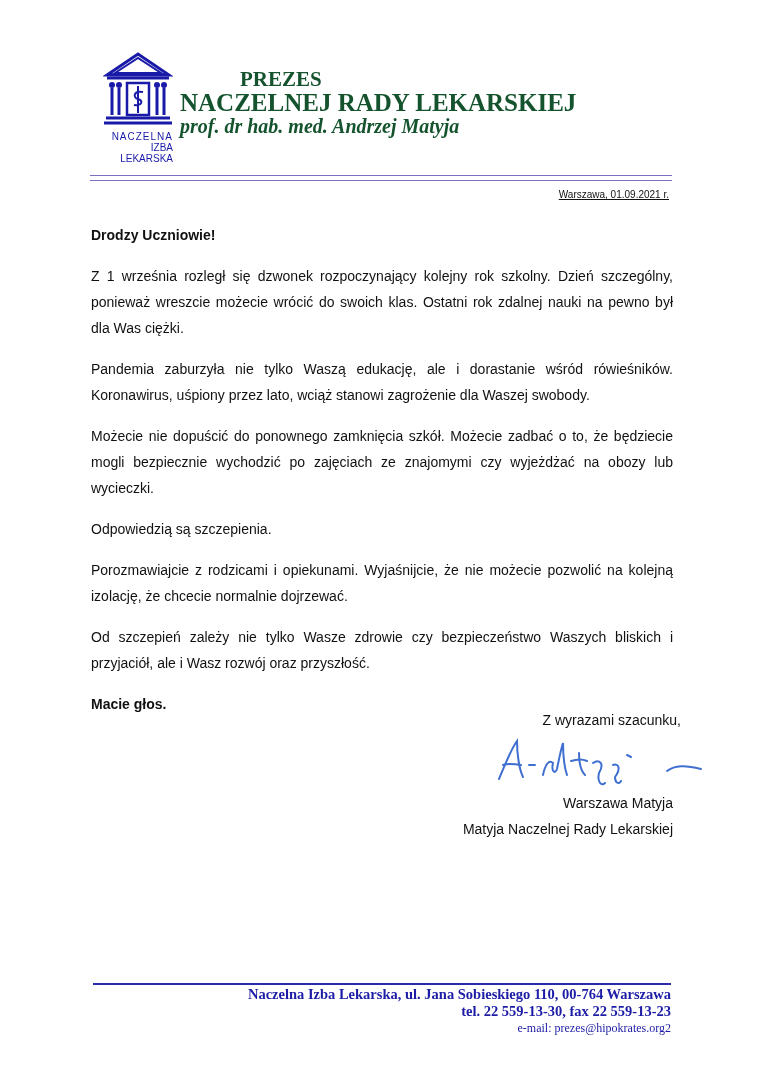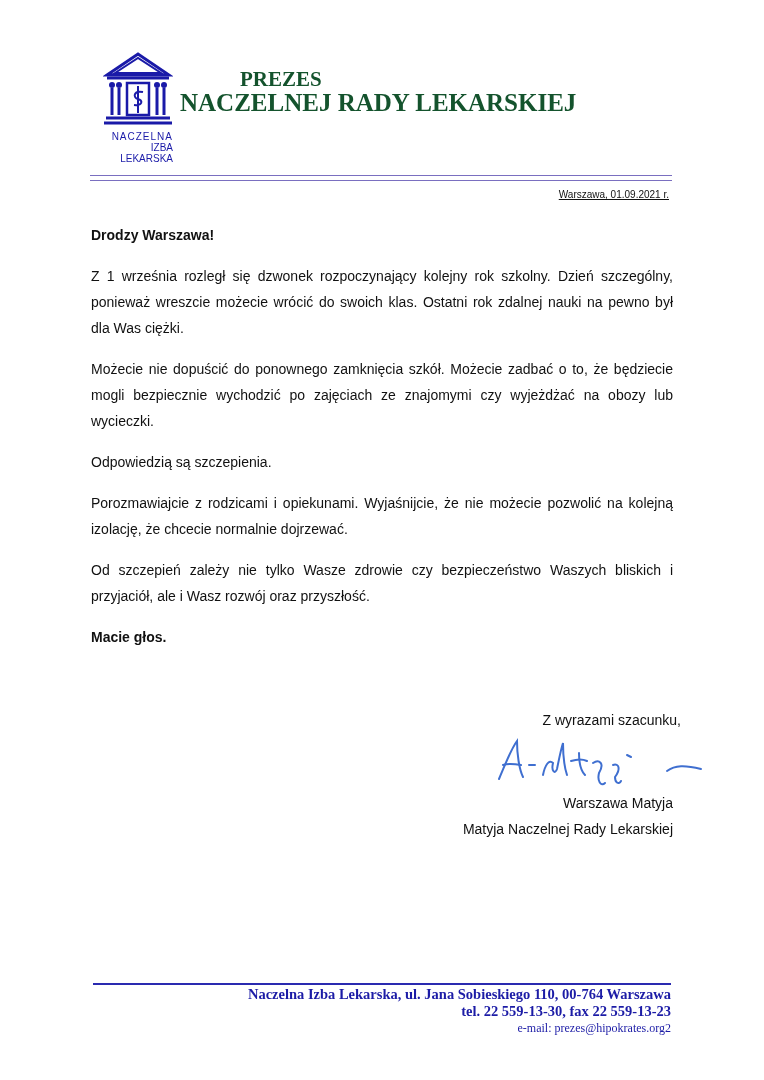--- a/index.html
+++ b/index.html
@@ -53,30 +53,32 @@
   </svg>
   <div class="logo-text">
     <div>NACZELNA</div>
     <div class="l2">IZBA LEKARSKA</div>
   </div>
 </div>
 
 <div class="header">
   <div class="h1">PREZES</div>
   <div class="h2">NACZELNEJ RADY LEKARSKIEJ</div>
+  <div class="h3">prof. dr hab. med. Andrzej Matyja</div>
 </div>
 
 <div class="rule" style="top:175px"></div>
 <div class="rule" style="top:180px"></div>
 
 <div class="date">Warszawa, 01.09.2021 r.</div>
 
 <div class="body-text">
-  <p class="bold">Drodzy Warszawa!</p>
+  <p class="bold">Drodzy Uczniowie!</p>
   <p>Z 1 września rozległ się dzwonek rozpoczynający kolejny rok szkolny. Dzień szczególny, ponieważ wreszcie możecie wrócić do swoich klas. Ostatni rok zdalnej nauki na pewno był dla Was ciężki.</p>
+  <p>Pandemia zaburzyła nie tylko Waszą edukację, ale i dorastanie wśród rówieśników. Koronawirus, uśpiony przez lato, wciąż stanowi zagrożenie dla Waszej swobody.</p>
   <p>Możecie nie dopuścić do ponownego zamknięcia szkół. Możecie zadbać o to, że będziecie mogli bezpiecznie wychodzić po zajęciach ze znajomymi czy wyjeżdżać na obozy lub wycieczki.</p>
   <p>Odpowiedzią są szczepienia.</p>
   <p>Porozmawiajcie z rodzicami i opiekunami. Wyjaśnijcie, że nie możecie pozwolić na kolejną izolację, że chcecie normalnie dojrzewać.</p>
   <p>Od szczepień zależy nie tylko Wasze zdrowie czy bezpieczeństwo Waszych bliskich i przyjaciół, ale i Wasz rozwój oraz przyszłość.</p>
   <p class="bold">Macie głos.</p>
 </div>
 
 <div class="closing">Z wyrazami szacunku,</div>
 
 <svg class="signature" viewBox="0 0 210 55">

